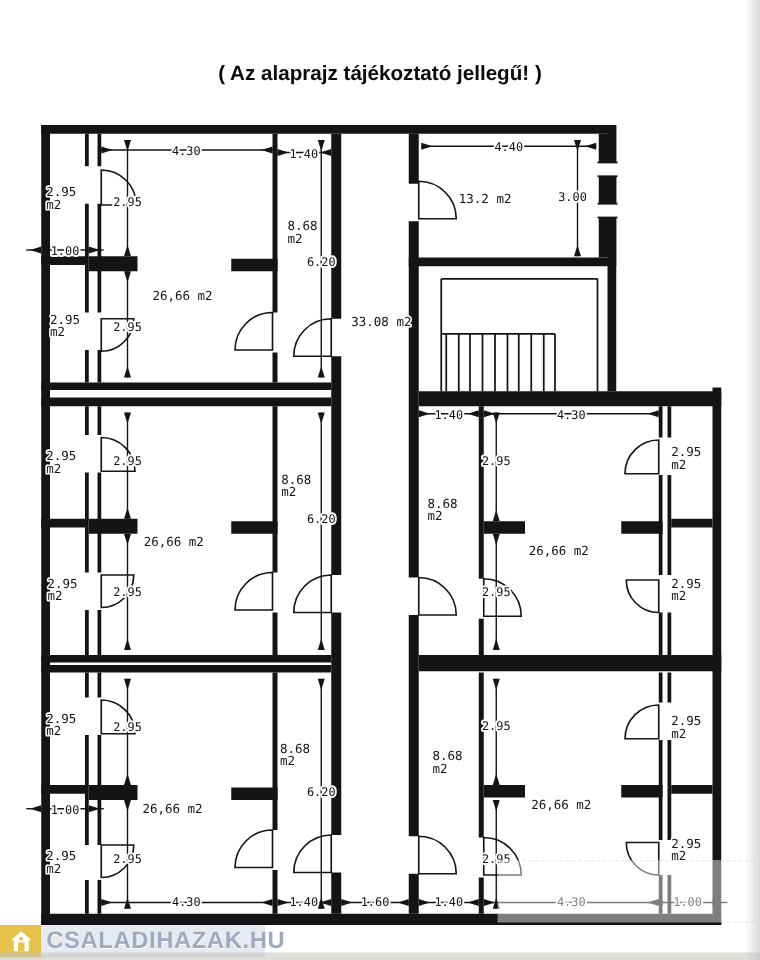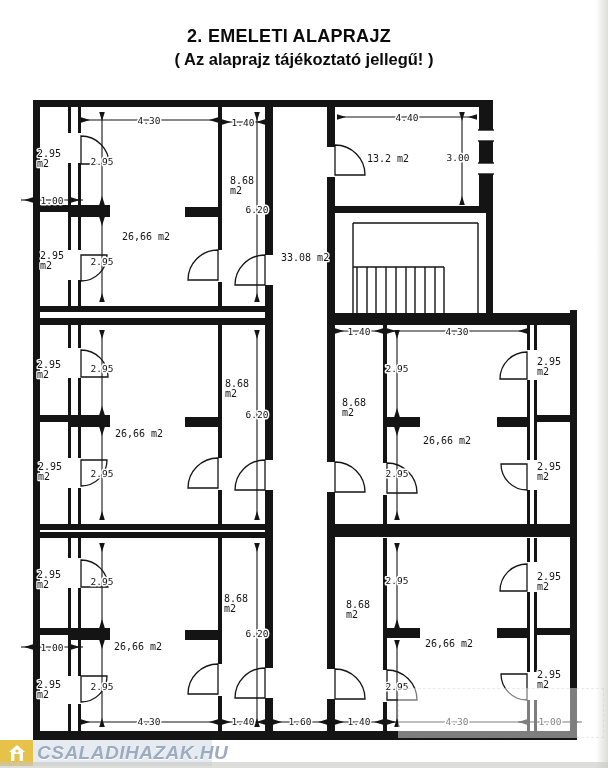--- a/index.html
+++ b/index.html
@@ -13,33 +13,32 @@
   .lbl{font-family:"DejaVu Sans Mono",monospace;font-size:9.5px;fill:#141414;
        paint-order:stroke;stroke:#ffffff;stroke-width:3px;stroke-linejoin:round;}
   .rm{font-family:"DejaVu Sans Mono",monospace;font-size:10px;fill:#141414;
       paint-order:stroke;stroke:#ffffff;stroke-width:2.5px;stroke-linejoin:round;}
   .wm{position:absolute;left:0;top:740px;height:26px;display:flex;align-items:stretch;}
   .wm-badge{width:33px;height:26px;background:#e7c24b;display:flex;
             align-items:center;justify-content:center;}
   .wm-bar{width:175px;height:26px;background:rgba(228,233,240,0.92);
           display:flex;align-items:center;padding-left:4px;}
   .wm-text{font-weight:bold;font-size:19px;color:#9dabc0;letter-spacing:.5px;
-           text-shadow:0 1px 0 #ffffff;white-space:nowrap;font-style:italic;}
+           text-shadow:0 1px 0 #ffffff;white-space:nowrap;}
   .ghost{position:absolute;left:398px;top:688px;width:204px;height:48px;
          background:rgba(255,255,255,0.45);border:1px dashed rgba(120,120,120,0.15);}
   .edge-r{position:absolute;right:0;top:0;width:12px;height:768px;
           background:linear-gradient(to right,rgba(200,200,196,0),rgba(190,190,186,0.55));}
   .edge-b{position:absolute;left:0;top:762px;width:608px;height:6px;
           background:rgba(198,199,194,0.6);}
 </style>
 </head>
 <body>
 
 <div class="page">
-  <div class="t1">2. EMELETI ALAPRAJZ</div>
   <div class="t2">( Az alaprajz tájékoztató jellegű! )</div>
 
   <svg class="plan" id="plan" width="608" height="768" viewBox="0 0 608 768">
     <defs>
       <marker id="ar" markerWidth="10" markerHeight="8" refX="9.5" refY="4" orient="auto-start-reverse" markerUnits="userSpaceOnUse">
         <path d="M0.5,4 L9.5,1.2 L9.5,6.8 Z" fill="#141414"></path>
       </marker>
     </defs>
     <g id="gWalls">
         <rect x="33" y="100" width="7" height="640" fill="#141414"></rect>

